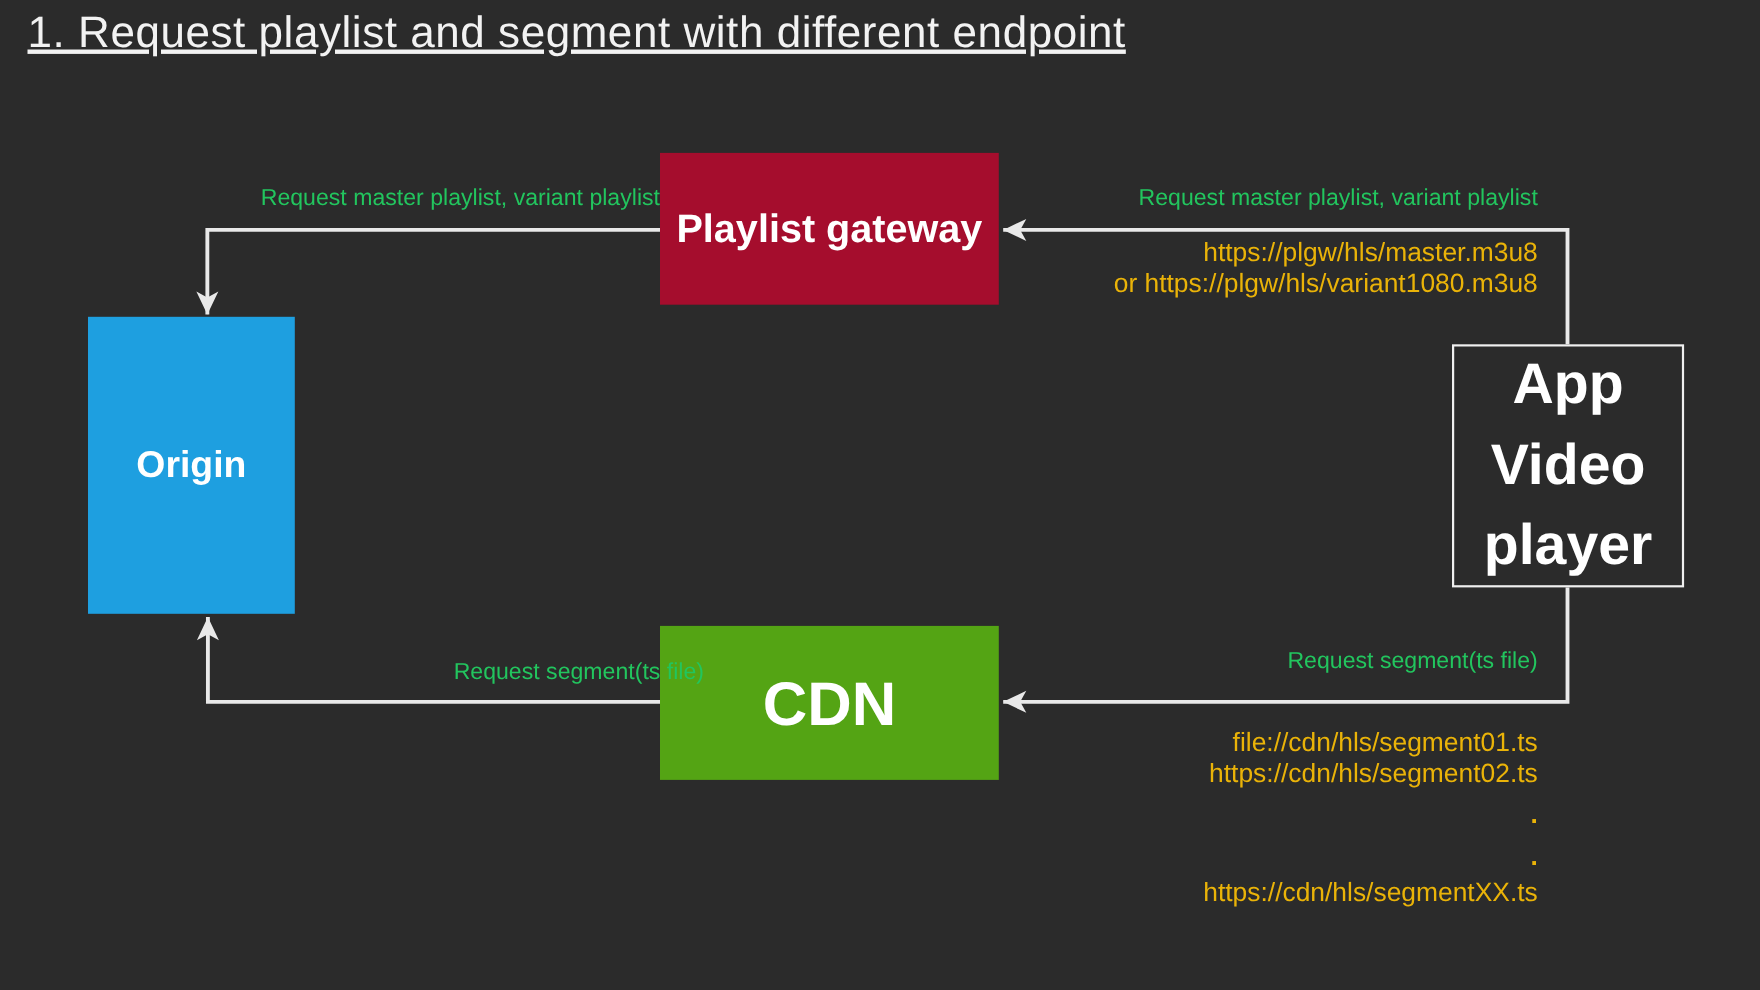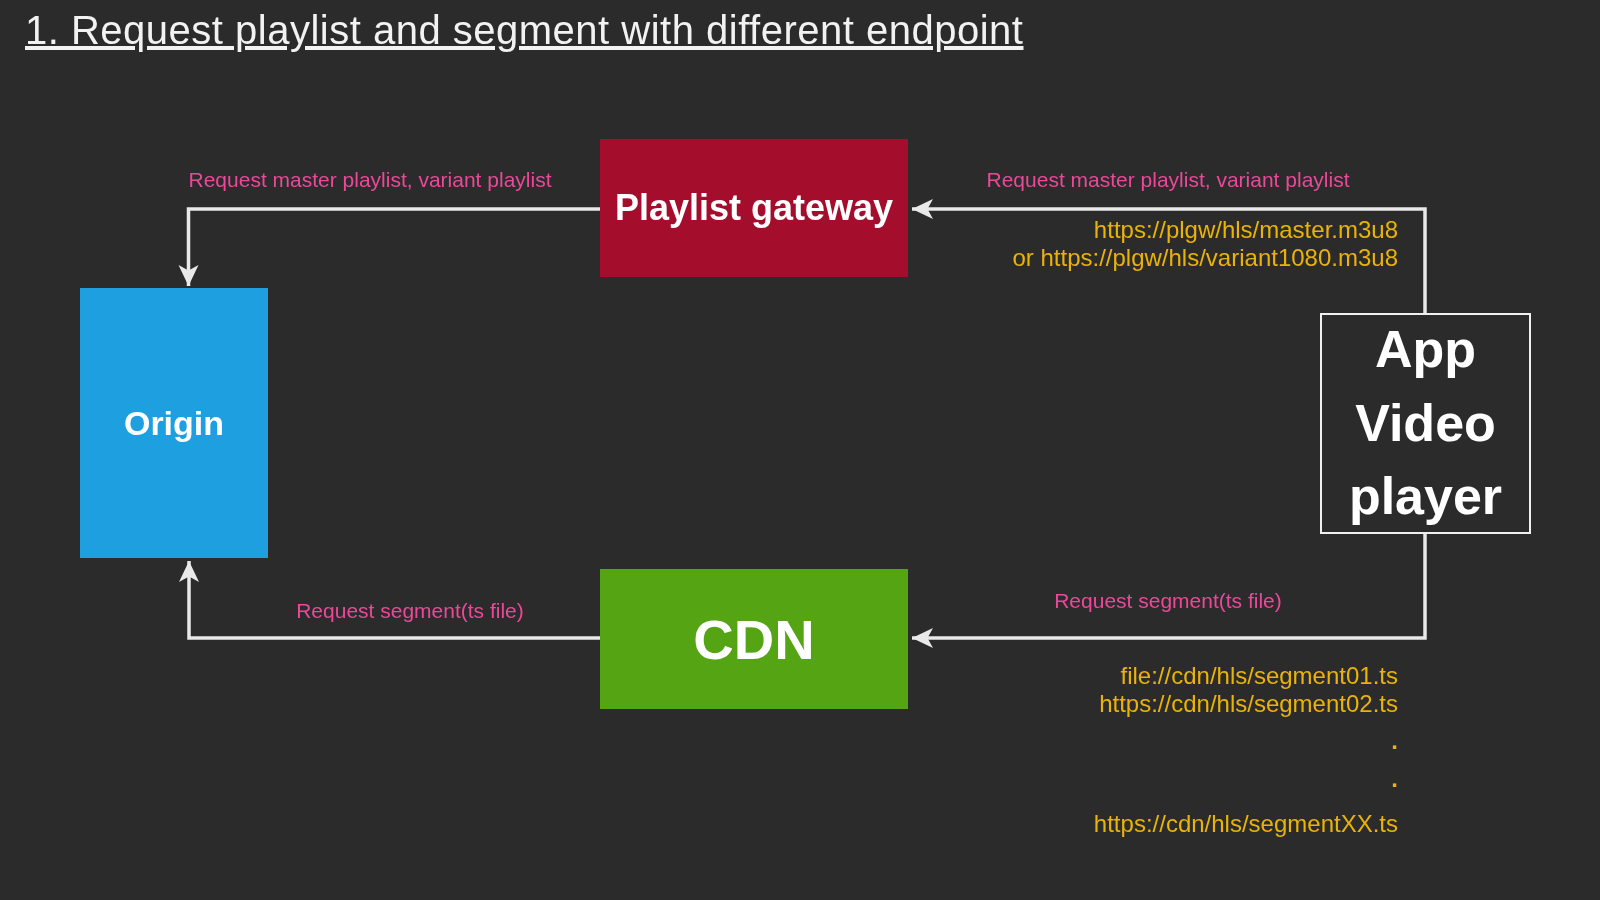--- a/index.html
+++ b/index.html
@@ -77,41 +77,41 @@
     width:211px; height:221px;
     background:transparent;
     border:2px solid var(--app-border);
     font-size:52px;
     line-height:1.42;
     white-space:pre-line;
   }
   .edge-label{
     position:absolute;
     width:460px;
-    text-align:center;
+    text-align:right;
     font-size:21px;
-    color:#ec4899;
+    color:#22c55e;
     white-space:nowrap;
   }
   .edge-urls{
     position:absolute;
     width:460px;
     text-align:right;
     font-size:24px;
     line-height:28px;
     color:#eab308;
   }
   .lbl-top-left{ left:140px; top:168px; }
   .lbl-top-right{ left:938px; top:168px; }
   .urls-top-right{ left:938px; top:216px; }
   .lbl-bottom-left{ left:180px; top:599px; }
   .lbl-bottom-right{ left:938px; top:589px; }
   .urls-bottom-right{ left:938px; top:662px; }
   .url-dot{ line-height:30px; margin-top:8px; font-weight:bold; }
-  .url-dot + .url-line{ margin-top:16px; }
+  .url-dot + .url-line{ margin-top:4px; }
 </style>
 </head>
 <body>
 
 <div class="stage">
 
   <div class="title">1. Request playlist and segment with different endpoint</div>
 
   <svg class="connectors" viewBox="0 0 1600 900" xmlns="http://www.w3.org/2000/svg">
     <defs>

